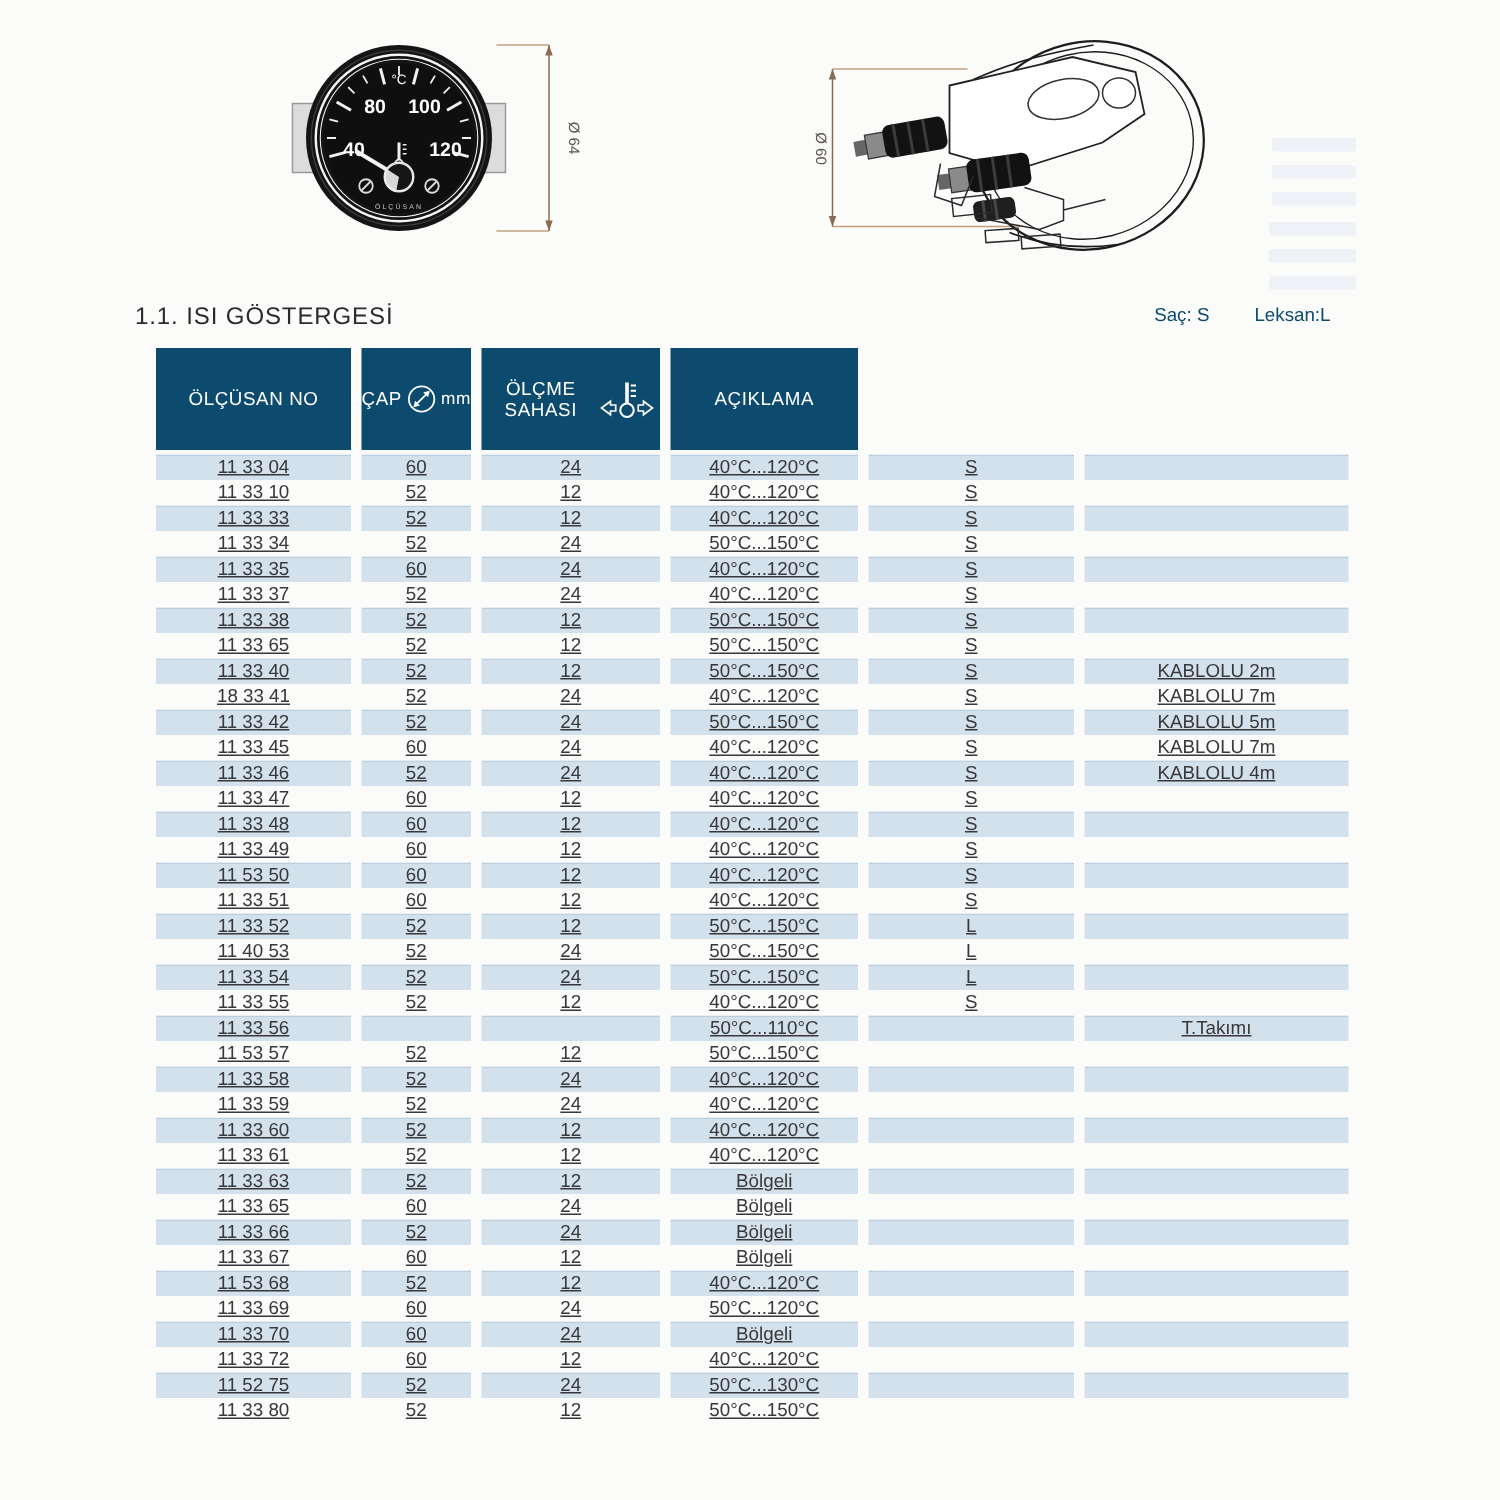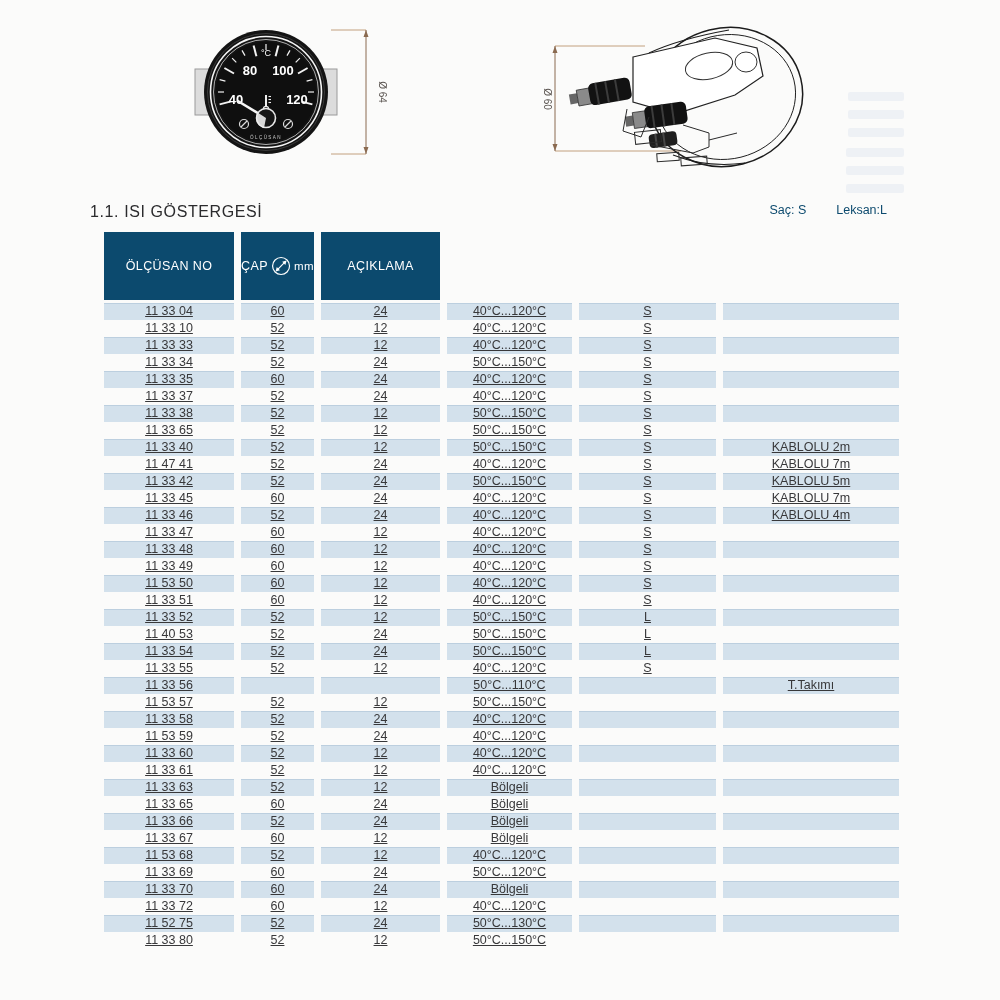--- a/index.html
+++ b/index.html
@@ -189,20 +189,32 @@
       <span class="lbl">ÇAP</span>
       <svg width="28" height="28" viewBox="0 0 30 30">
         <circle cx="15" cy="15" r="11.5" fill="none" stroke="#fff" stroke-width="1.6"></circle>
         <line x1="8.5" y1="21.5" x2="21.5" y2="8.5" stroke="#fff" stroke-width="1.6"></line>
         <polygon points="22.5,7.5 16.5,9.2 20.8,13.5" fill="#fff"></polygon>
         <polygon points="7.5,22.5 13.5,20.8 9.2,16.5" fill="#fff"></polygon>
       </svg>
       <span class="unit">mm</span>
     </div>
     <div class="hcell">
+      <span class="lbl narrow">ÖLÇME SAHASI</span>
+      <svg width="38" height="27" viewBox="0 0 38 27">
+        <line x1="19" y1="2" x2="19" y2="16" stroke="#fff" stroke-width="2.4"></line>
+        <line x1="21.5" y1="4" x2="25" y2="4" stroke="#fff" stroke-width="1.2"></line>
+        <line x1="21.5" y1="7.5" x2="25" y2="7.5" stroke="#fff" stroke-width="1.2"></line>
+        <line x1="21.5" y1="11" x2="25" y2="11" stroke="#fff" stroke-width="1.2"></line>
+        <circle cx="19" cy="20.5" r="4.5" fill="none" stroke="#fff" stroke-width="1.4"></circle>
+        <polygon points="2,19 8,14.5 8,17 11.5,17 11.5,21 8,21 8,23.5" fill="none" stroke="#fff" stroke-width="1.1"></polygon>
+        <polygon points="36,19 30,14.5 30,17 26.5,17 26.5,21 30,21 30,23.5" fill="none" stroke="#fff" stroke-width="1.1"></polygon>
+      </svg>
+    </div>
+    <div class="hcell">
       <span class="lbl">AÇIKLAMA</span>
     </div>
   </div>
   <div class="tbody">
       <div class="trow striped">
         <div class="tcell">11 33 04</div>
         <div class="tcell">60</div>
         <div class="tcell">24</div>
         <div class="tcell">40°C...120°C</div>
         <div class="tcell">S</div>
@@ -266,21 +278,21 @@
       </div>
       <div class="trow striped">
         <div class="tcell">11 33 40</div>
         <div class="tcell">52</div>
         <div class="tcell">12</div>
         <div class="tcell">50°C...150°C</div>
         <div class="tcell">S</div>
         <div class="tcell">KABLOLU 2m</div>
       </div>
       <div class="trow">
-        <div class="tcell">11 47 41</div>
+        <div class="tcell">18 33 41</div>
         <div class="tcell">52</div>
         <div class="tcell">24</div>
         <div class="tcell">40°C...120°C</div>
         <div class="tcell">S</div>
         <div class="tcell">KABLOLU 7m</div>
       </div>
       <div class="trow striped">
         <div class="tcell">11 33 42</div>
         <div class="tcell">52</div>
         <div class="tcell">24</div>
@@ -394,21 +406,21 @@
       </div>
       <div class="trow striped">
         <div class="tcell">11 33 58</div>
         <div class="tcell">52</div>
         <div class="tcell">24</div>
         <div class="tcell">40°C...120°C</div>
         <div class="tcell"></div>
         <div class="tcell"></div>
       </div>
       <div class="trow">
-        <div class="tcell">11 53 59</div>
+        <div class="tcell">11 33 59</div>
         <div class="tcell">52</div>
         <div class="tcell">24</div>
         <div class="tcell">40°C...120°C</div>
         <div class="tcell"></div>
         <div class="tcell"></div>
       </div>
       <div class="trow striped">
         <div class="tcell">11 33 60</div>
         <div class="tcell">52</div>
         <div class="tcell">12</div>

